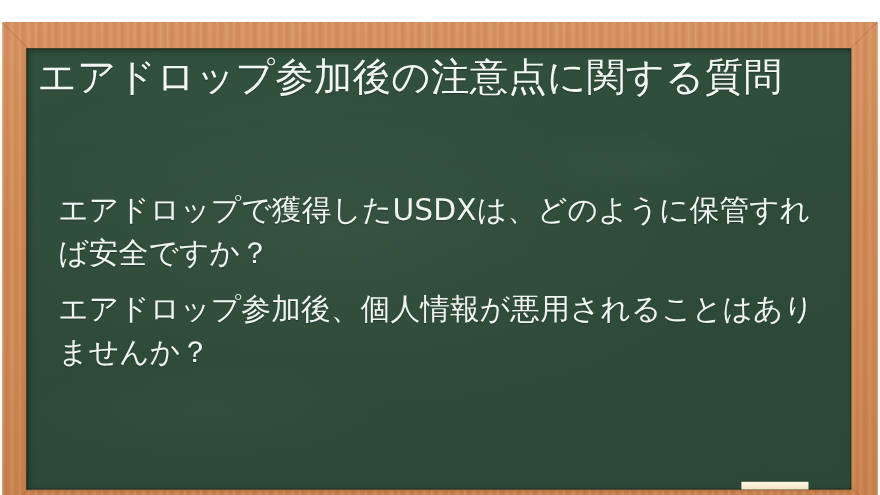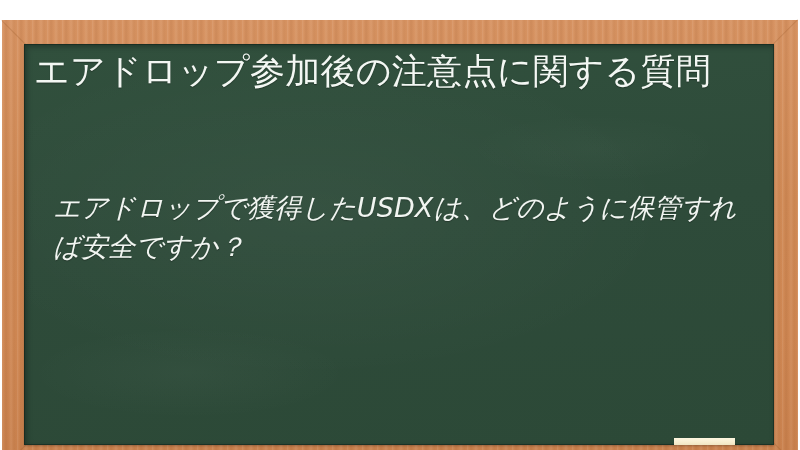--- a/index.html
+++ b/index.html
@@ -99,26 +99,25 @@
     line-height: 46px;
     font-weight: 400;
     letter-spacing: 0.2px;
     text-shadow: 0 1px 1px rgba(0,0,0,0.30);
     white-space: pre-wrap;
   }
 
   .qa-list {
     position: absolute;
     left: 29px;
-    top: 144px;
+    top: 128px;
     width: 700px;
     margin: 0;
     padding: 0;
     list-style: none;
-    font-style: italic;
   }
   .qa-item {
     color: #f1f5f1;
     font-size: 27px;
     line-height: 39px;
     font-weight: 400;
     letter-spacing: 0.1px;
     text-shadow: 0 1px 1px rgba(0,0,0,0.28);
     margin: 0 0 12px 0;
     white-space: pre-wrap;
@@ -150,18 +149,19 @@
     </div>
   </div>
 
   <div class="board">
     <div class="board-dust"></div>
 
     <div class="board-title">エアドロップ参加後の注意点に関する質問</div>
 
     <ul class="qa-list">
       <li class="qa-item">エアドロップで獲得したUSDXは、どのように保管すれば安全ですか？</li>
+      <li class="qa-item">エアドロップ参加後、個人情報が悪用されることはありませんか？</li>
     </ul>
 
     <div class="eraser"></div>
   </div>
 
 </div>
 
 </body></html>

